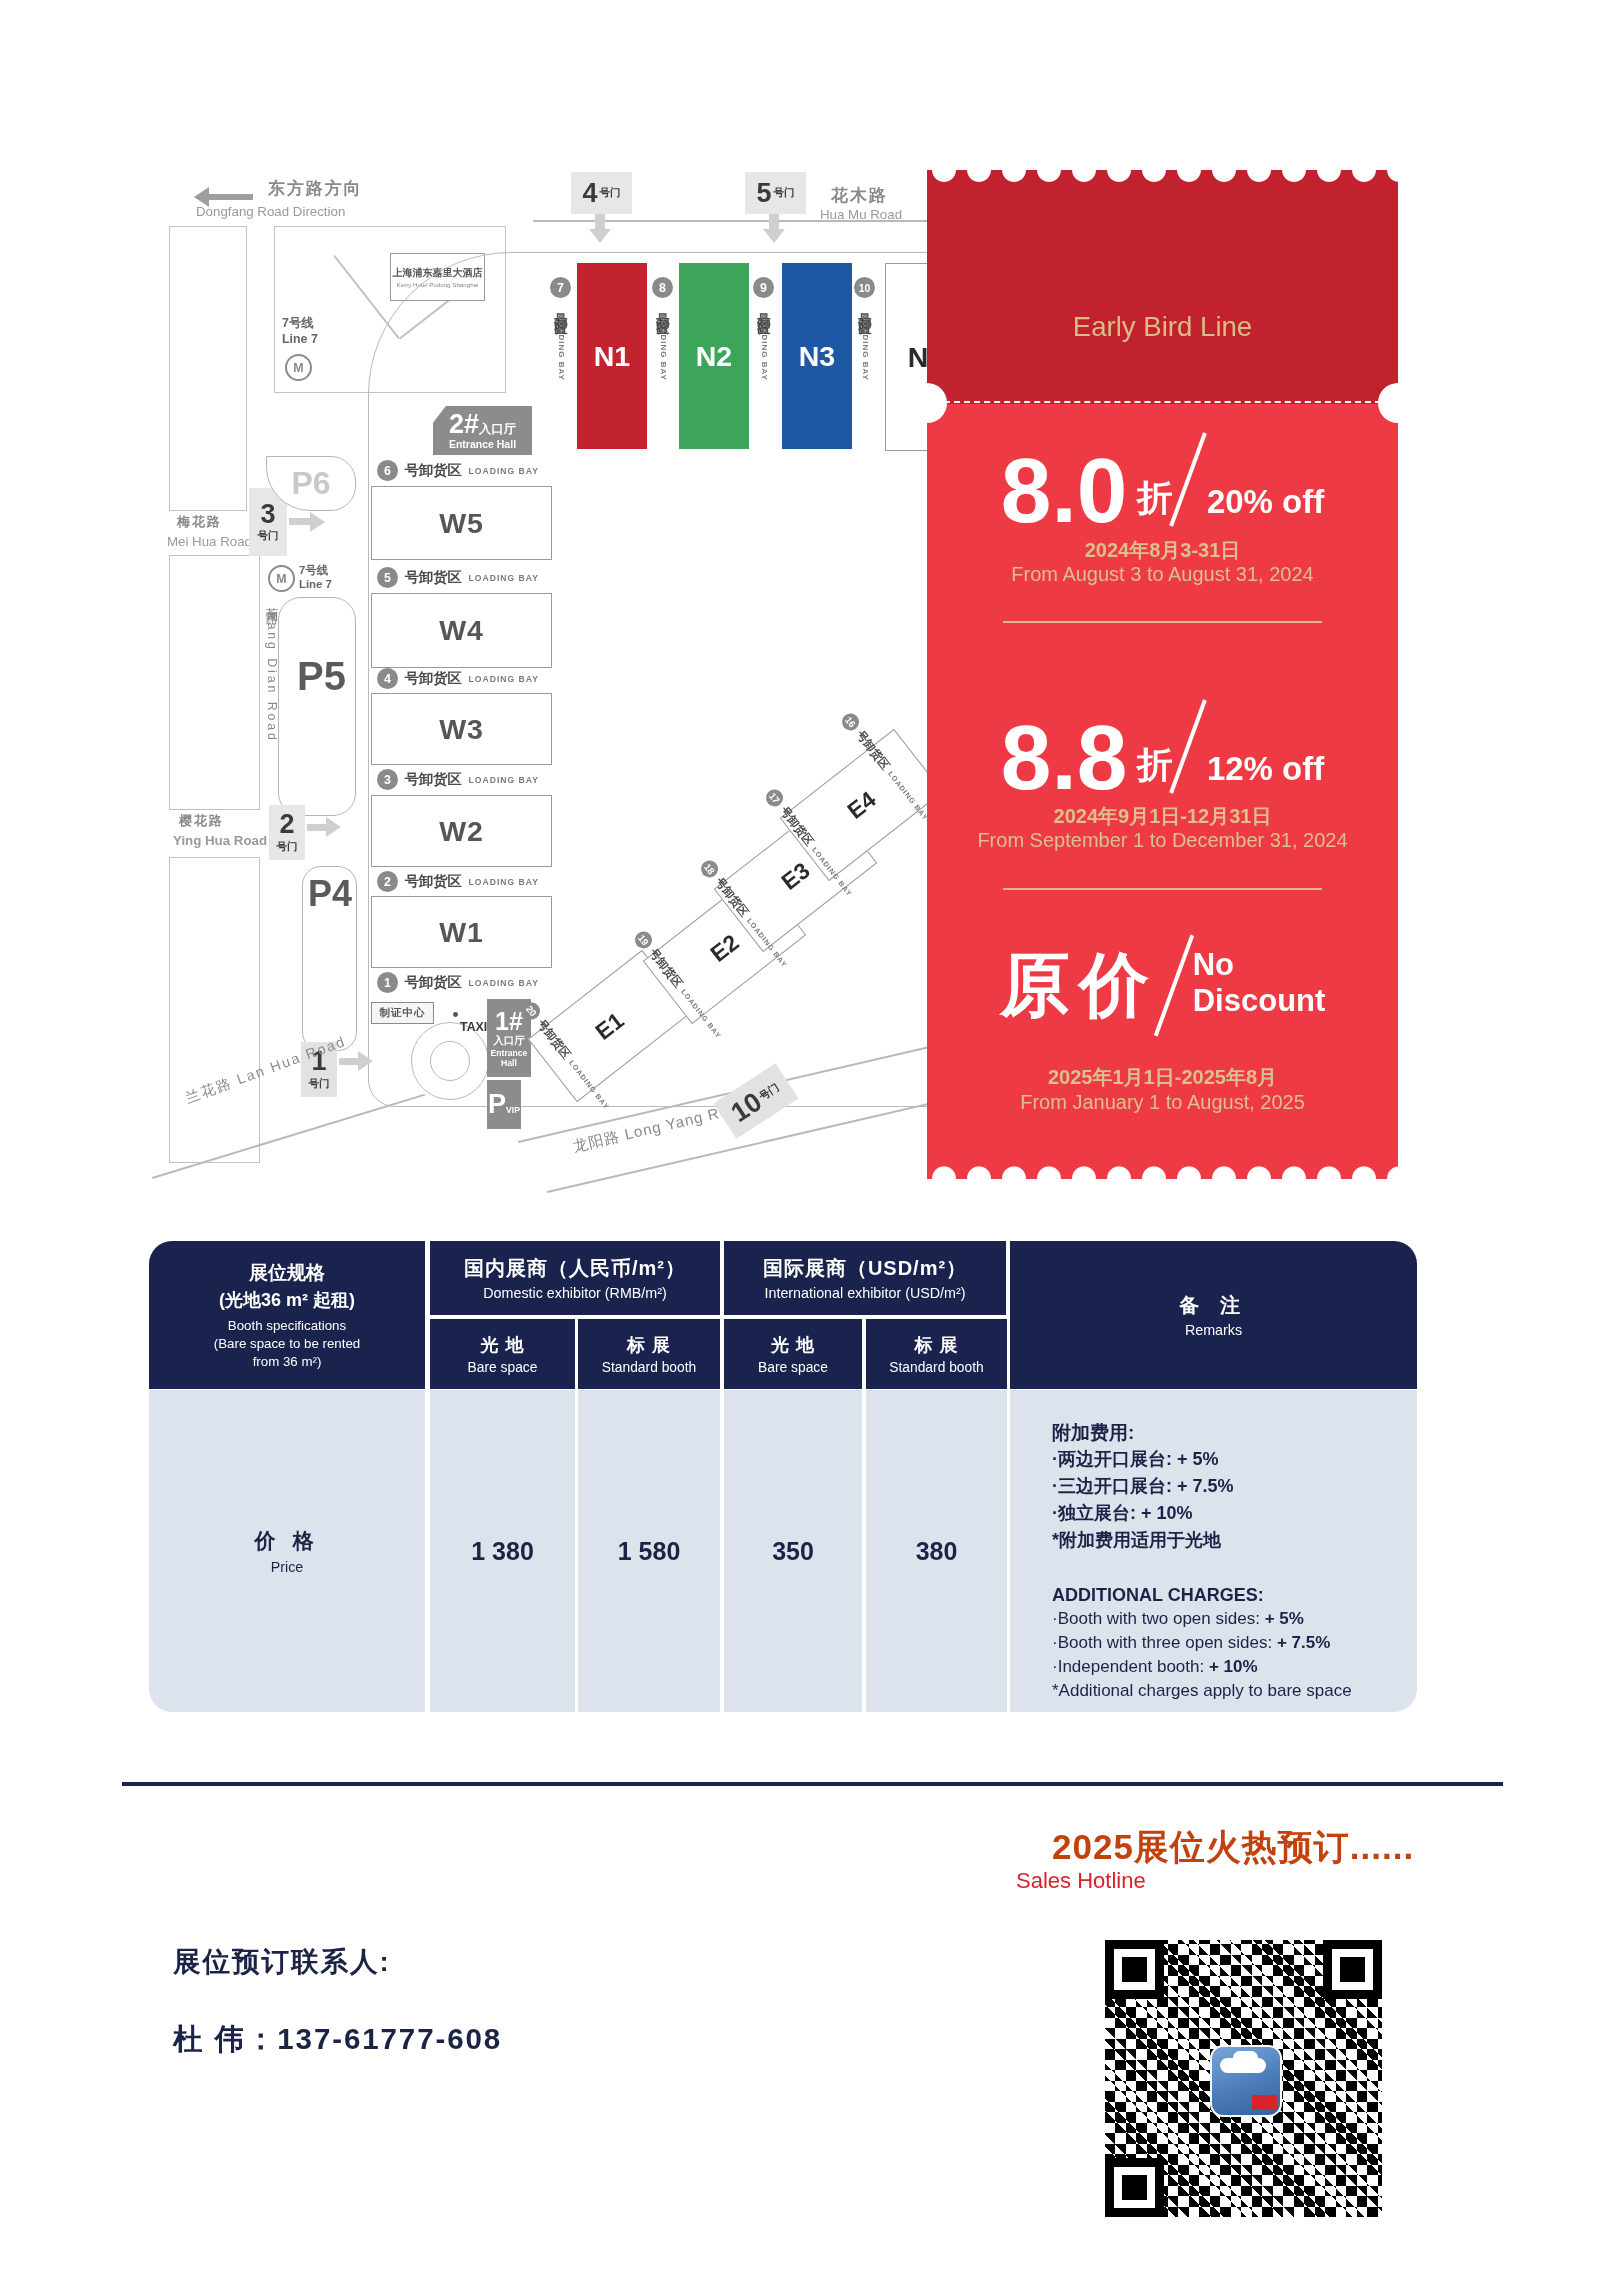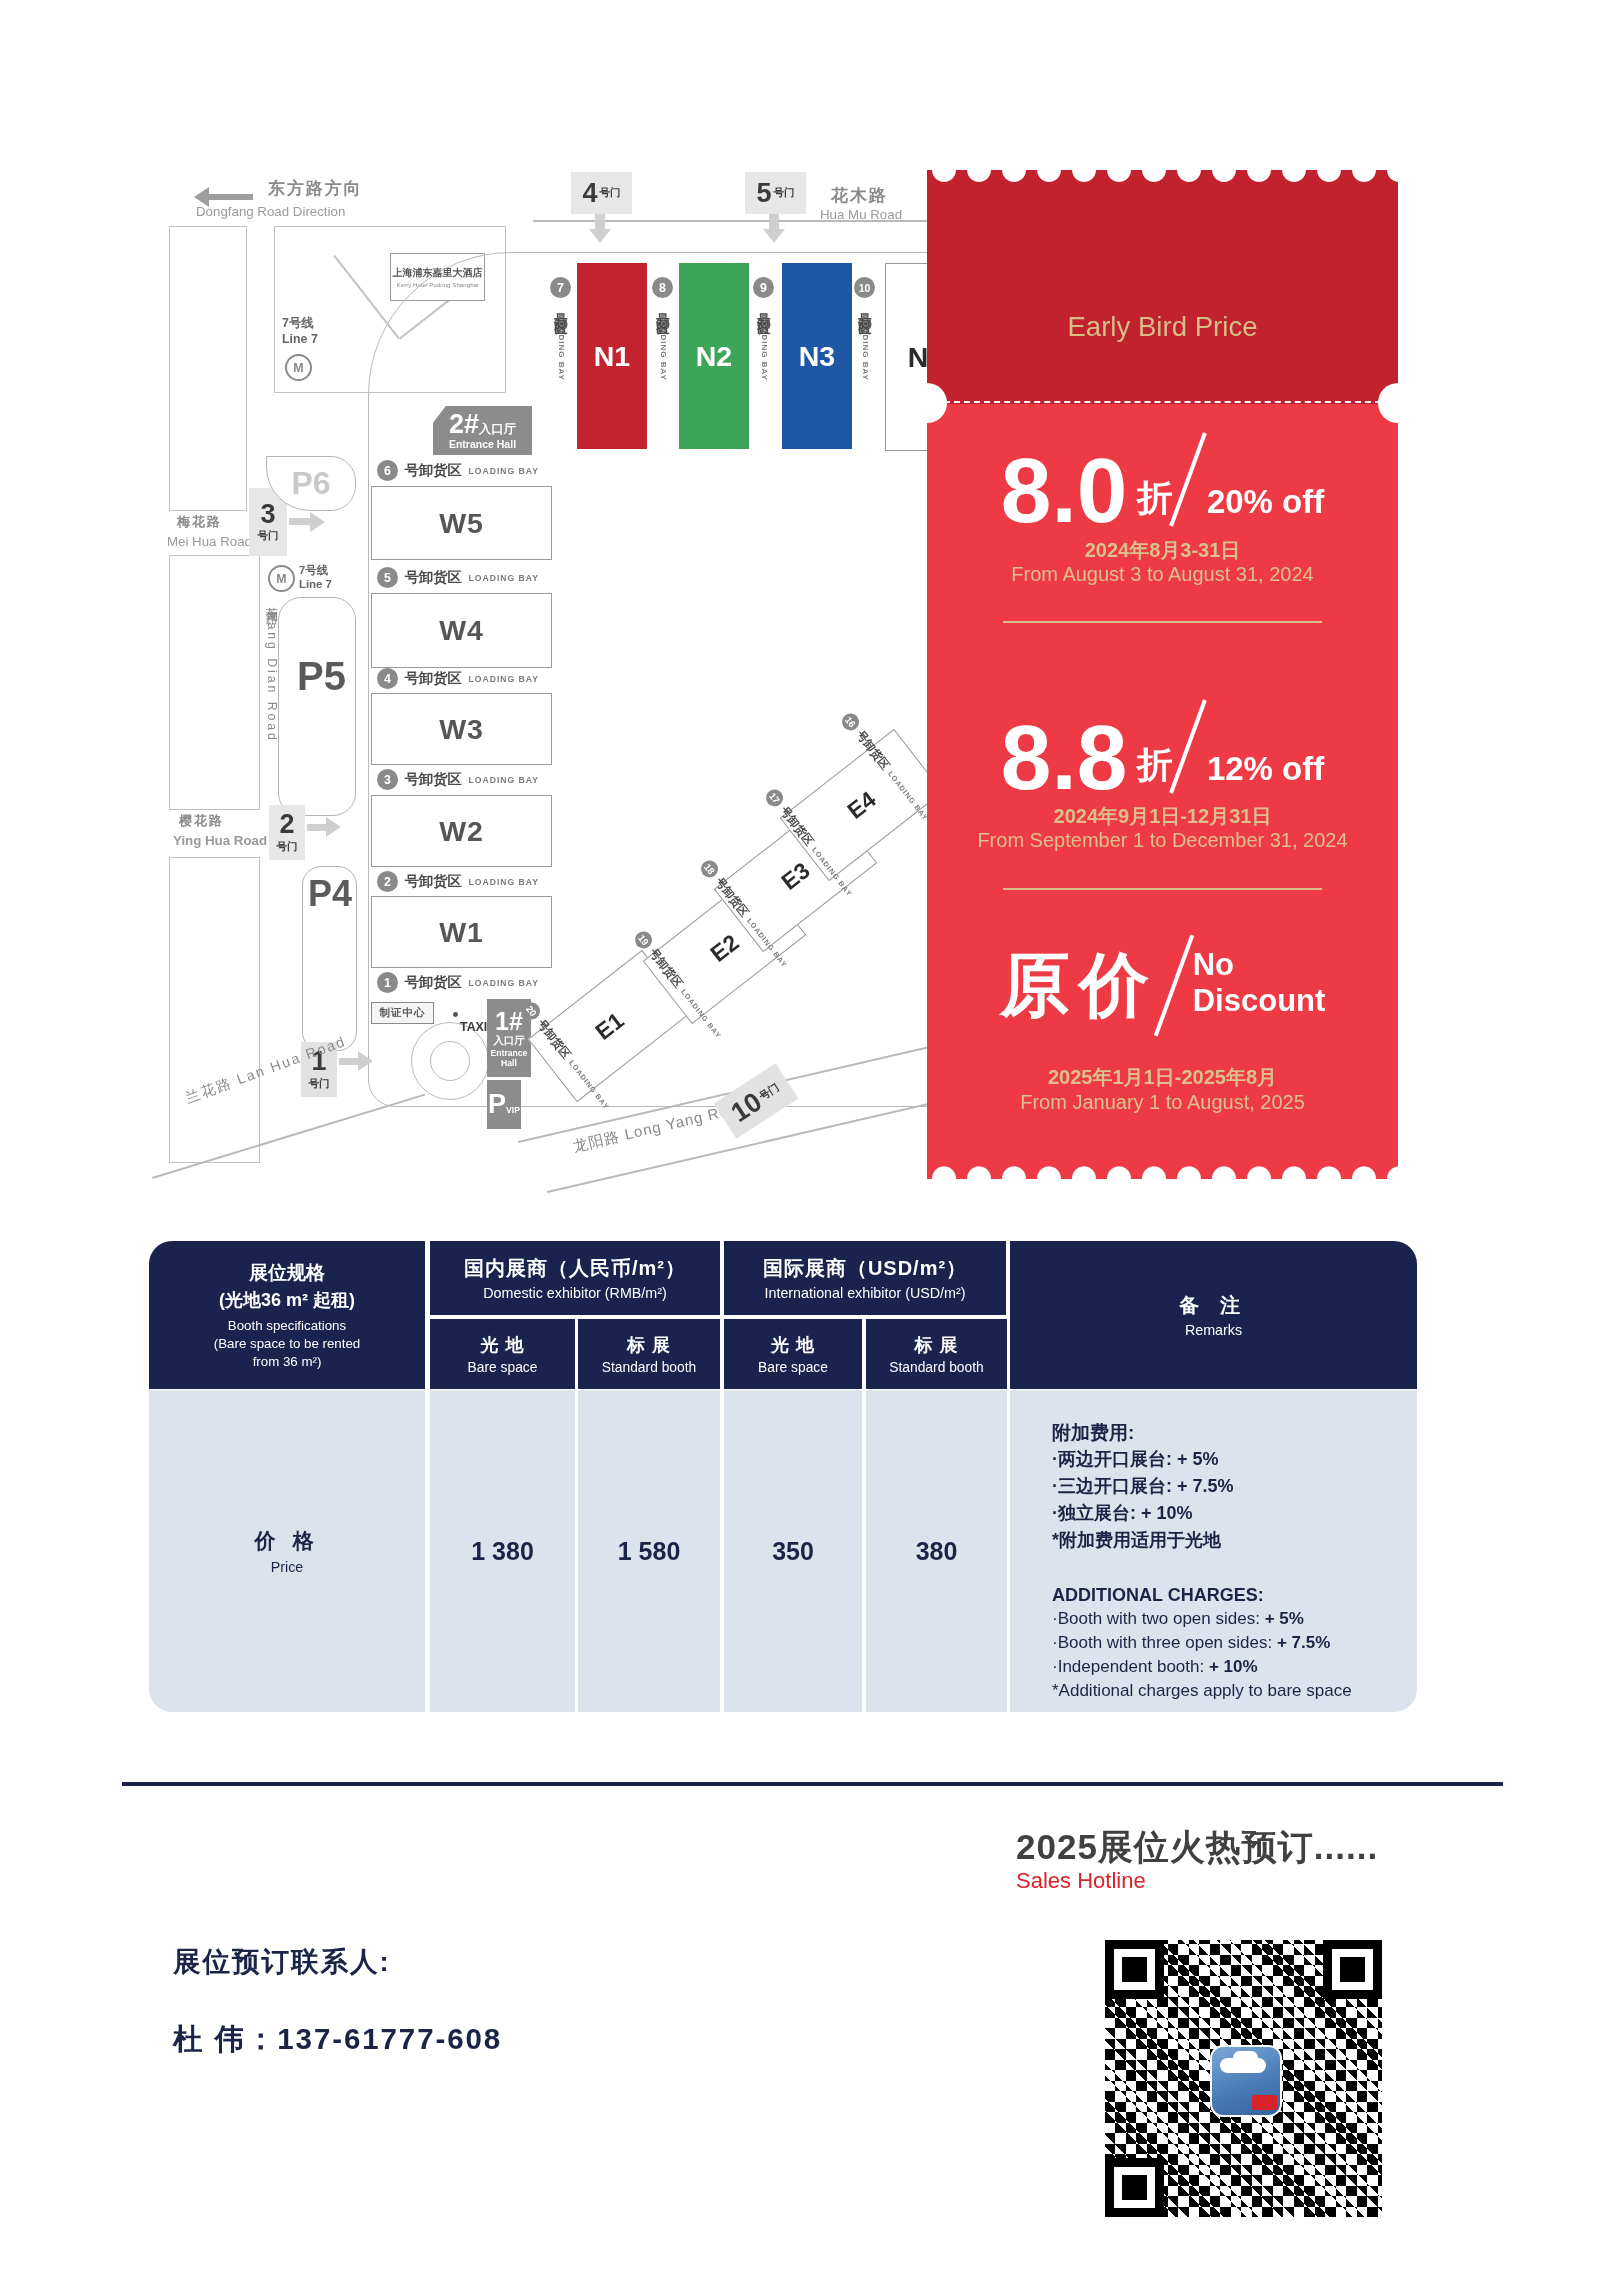--- a/index.html
+++ b/index.html
@@ -80,21 +80,21 @@
   .price-en{font-size:14.3px;margin-top:3.8px;}
   .remarks-body{background:#dce3ec;color:#1b2447;padding:28.5px 19px 0 42px;box-sizing:border-box;
                 display:block;border-radius:0 0 23px 0;}
   .rm-zh-title{font-size:19px;font-weight:bold;line-height:27.6px;}
   .rm-zh{font-size:18px;font-weight:600;line-height:27px;}
   .rm-en-title{font-size:18px;font-weight:bold;line-height:24px;margin-top:28.5px;}
   .rm-en{font-size:17px;line-height:24px;}
   .rm-b{font-weight:bold;}
   
   .divider{background:#1b2447;}
-  .hot-title{font-size:35px;font-weight:bold;color:#404040;letter-spacing:1px;}
+  .hot-title{font-size:35px;font-weight:bold;color:#c2410c;letter-spacing:1px;margin-left:36px;}
   .hot-sub{font-size:22px;color:#d8232a;}
   .contact-label{font-size:27.6px;font-weight:bold;color:#1b2447;letter-spacing:1.9px;margin-top:24px;}
   .contact-line{font-size:29.5px;font-weight:bold;color:#1b2447;letter-spacing:1.9px;}
   
   .qr{background:#fff;}
   .qr-pattern{background-image:
       repeating-linear-gradient(0deg,#000 0 10.5px,#fff 10.5px 21px),
       repeating-linear-gradient(90deg,#000 0 10.5px,#fff 10.5px 21px),
       repeating-linear-gradient(45deg,#000 0 8.6px,#fff 8.6px 25px);
       background-blend-mode:difference,difference,normal;}
@@ -350,21 +350,21 @@
     </div>
     <div class="a ar-shaft" style="left:769px;top:214px;width:9.5px;height:15px;"></div>
     <div class="a ar-head-d" style="left:763px;top:229px;"></div>
   </div>
 
   <div class="a banner" style="left:927px;top:170px;width:471px;height:1009px;">
     <div class="a bn-head" style="left:0;top:0;width:471px;height:234px;"></div>
     <div class="a bn-body" style="left:0;top:234px;width:471px;height:775px;"></div>
     <div class="a scallop-top" style="left:0;top:0;width:471px;height:15px;"></div>
     <div class="a scallop-bot" style="left:0;top:994px;width:471px;height:15px;"></div>
-    <div class="a bn-title-en" style="left:0;top:141px;">Early Bird Price</div>
+    <div class="a bn-title-en" style="left:0;top:141px;">Early Bird Line</div>
     <div class="a bn-dash" style="left:17px;top:231px;width:437px;height:0;"></div>
     <div class="a bn-hole" style="left:-20px;top:213px;"></div>
     <div class="a bn-hole" style="left:451px;top:213px;"></div>
 
     <div class="a tier" style="left:0;top:249px;height:110px;">
       <span class="tier-val">8.0</span>
       <span class="tier-unit">折</span>
       <div class="tier-slash"></div>
       <span class="tier-off">20% off</span>
     </div>

